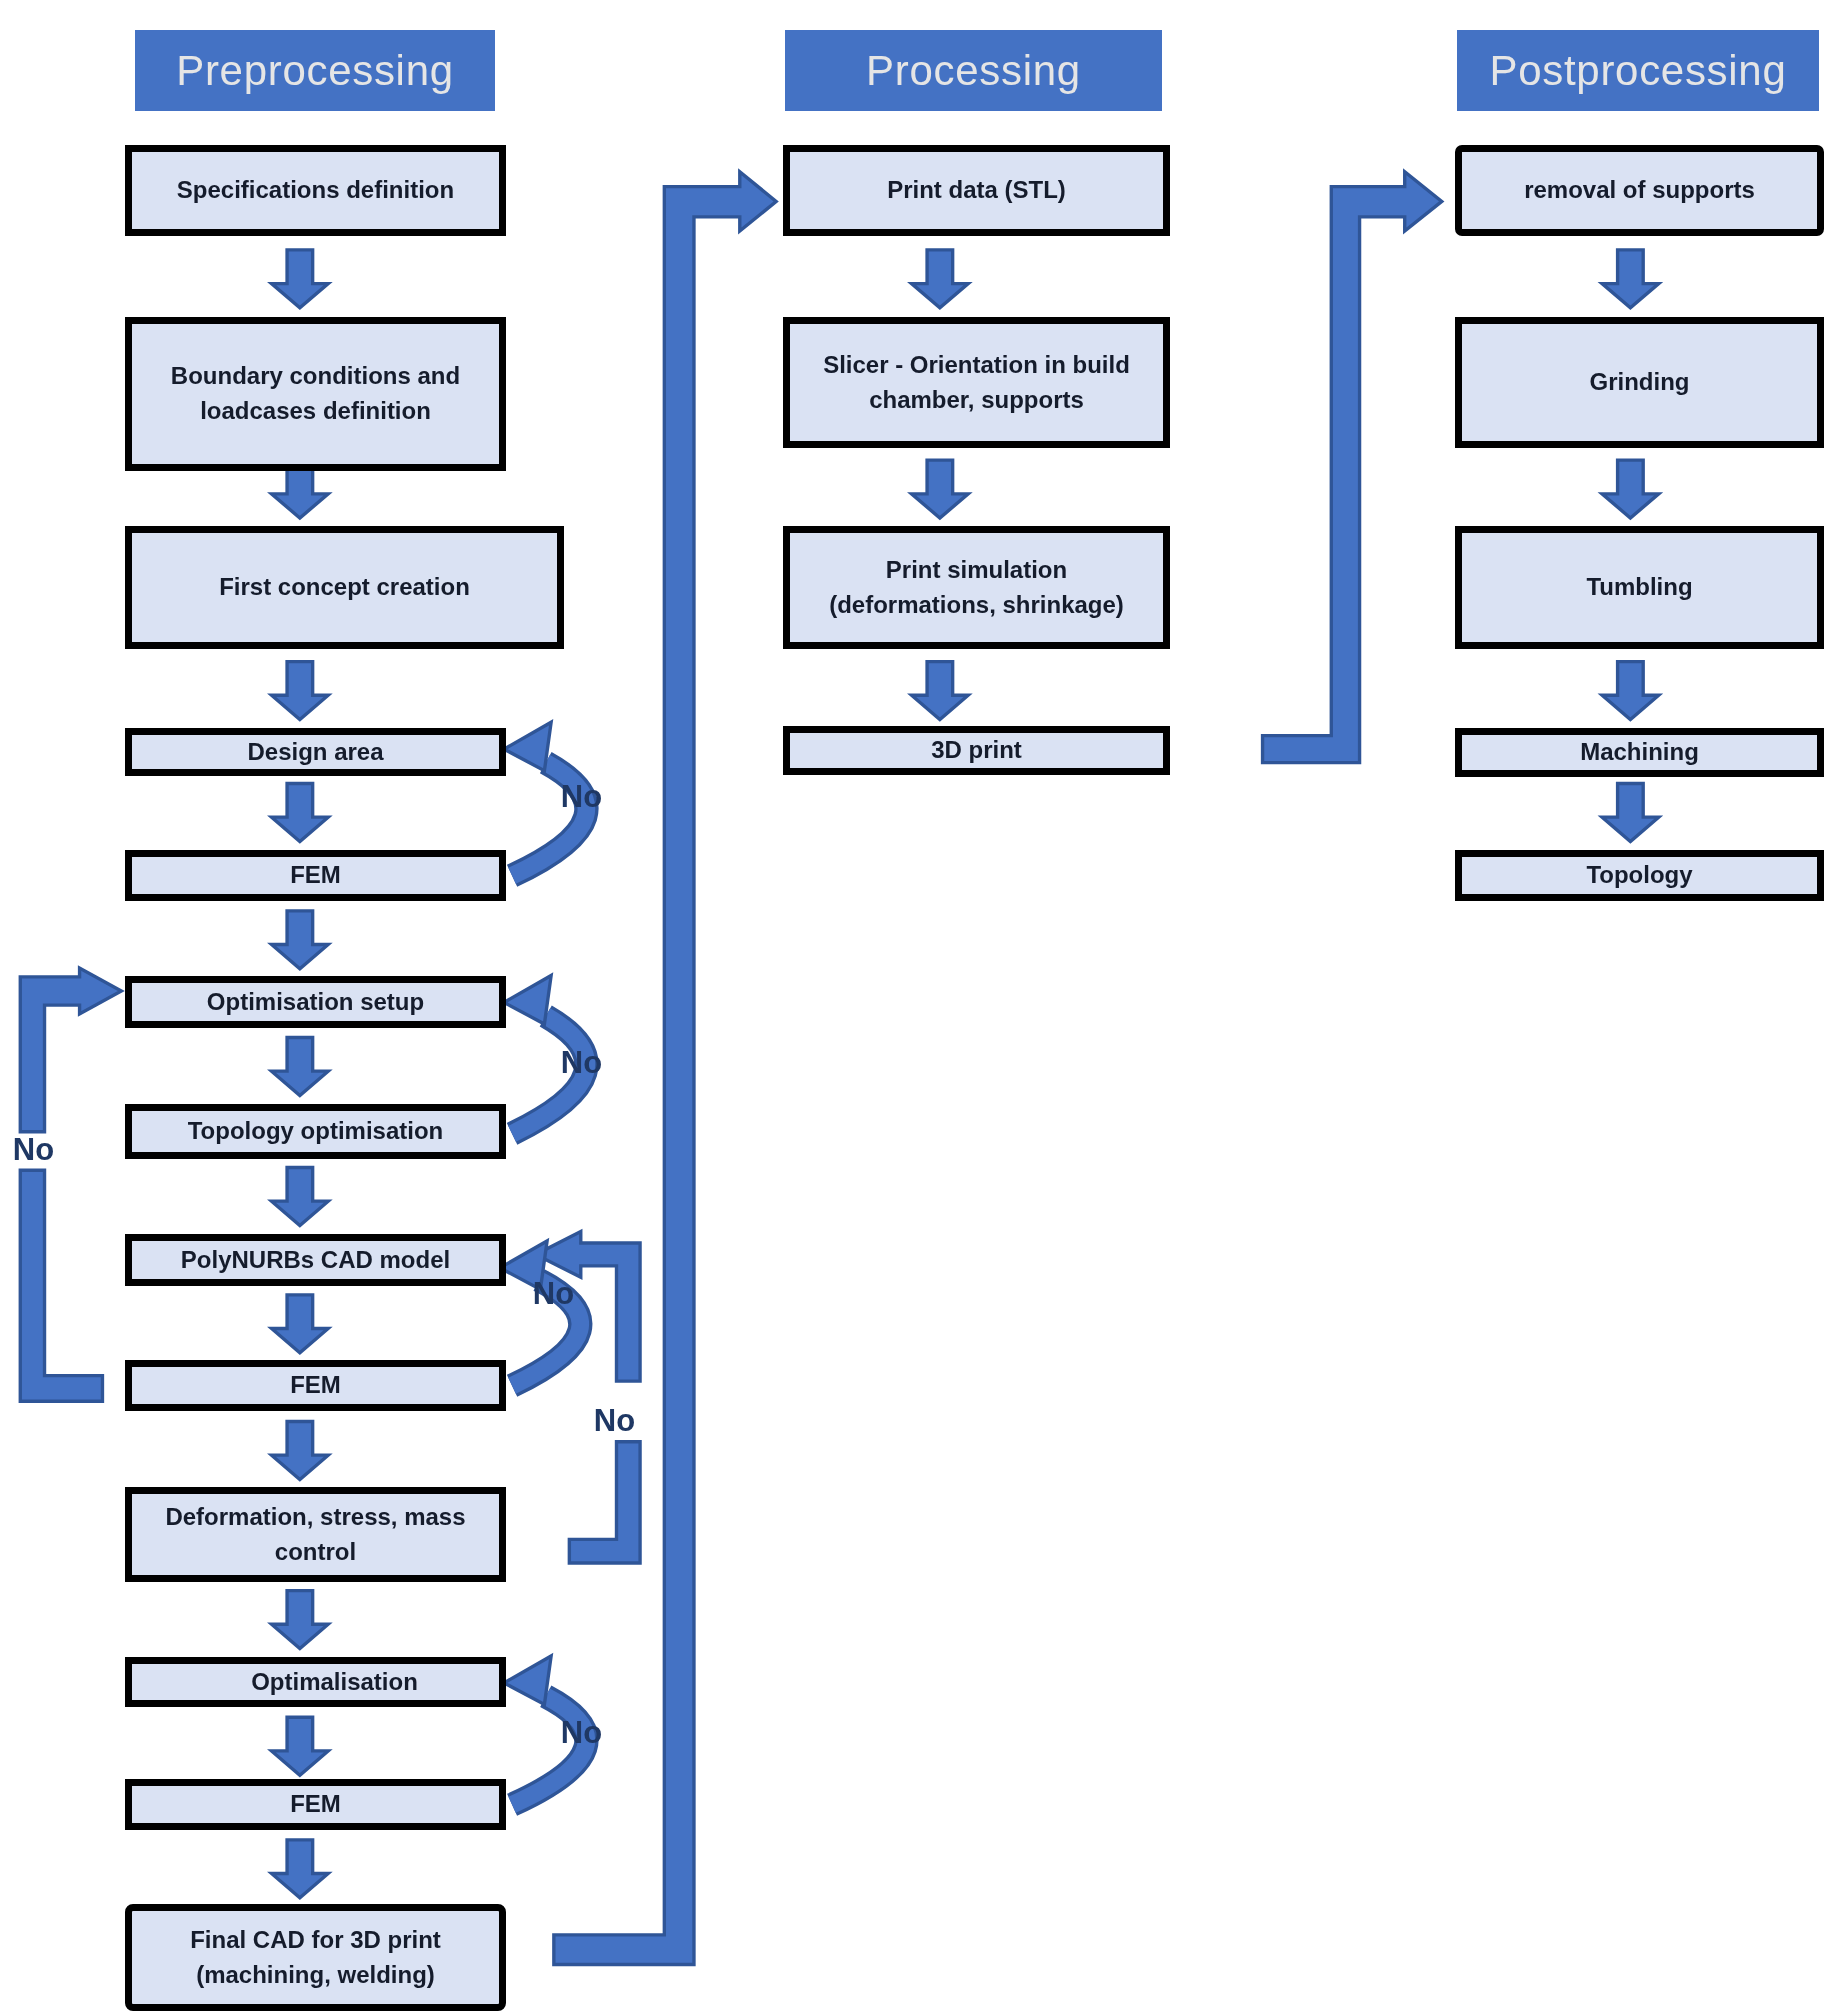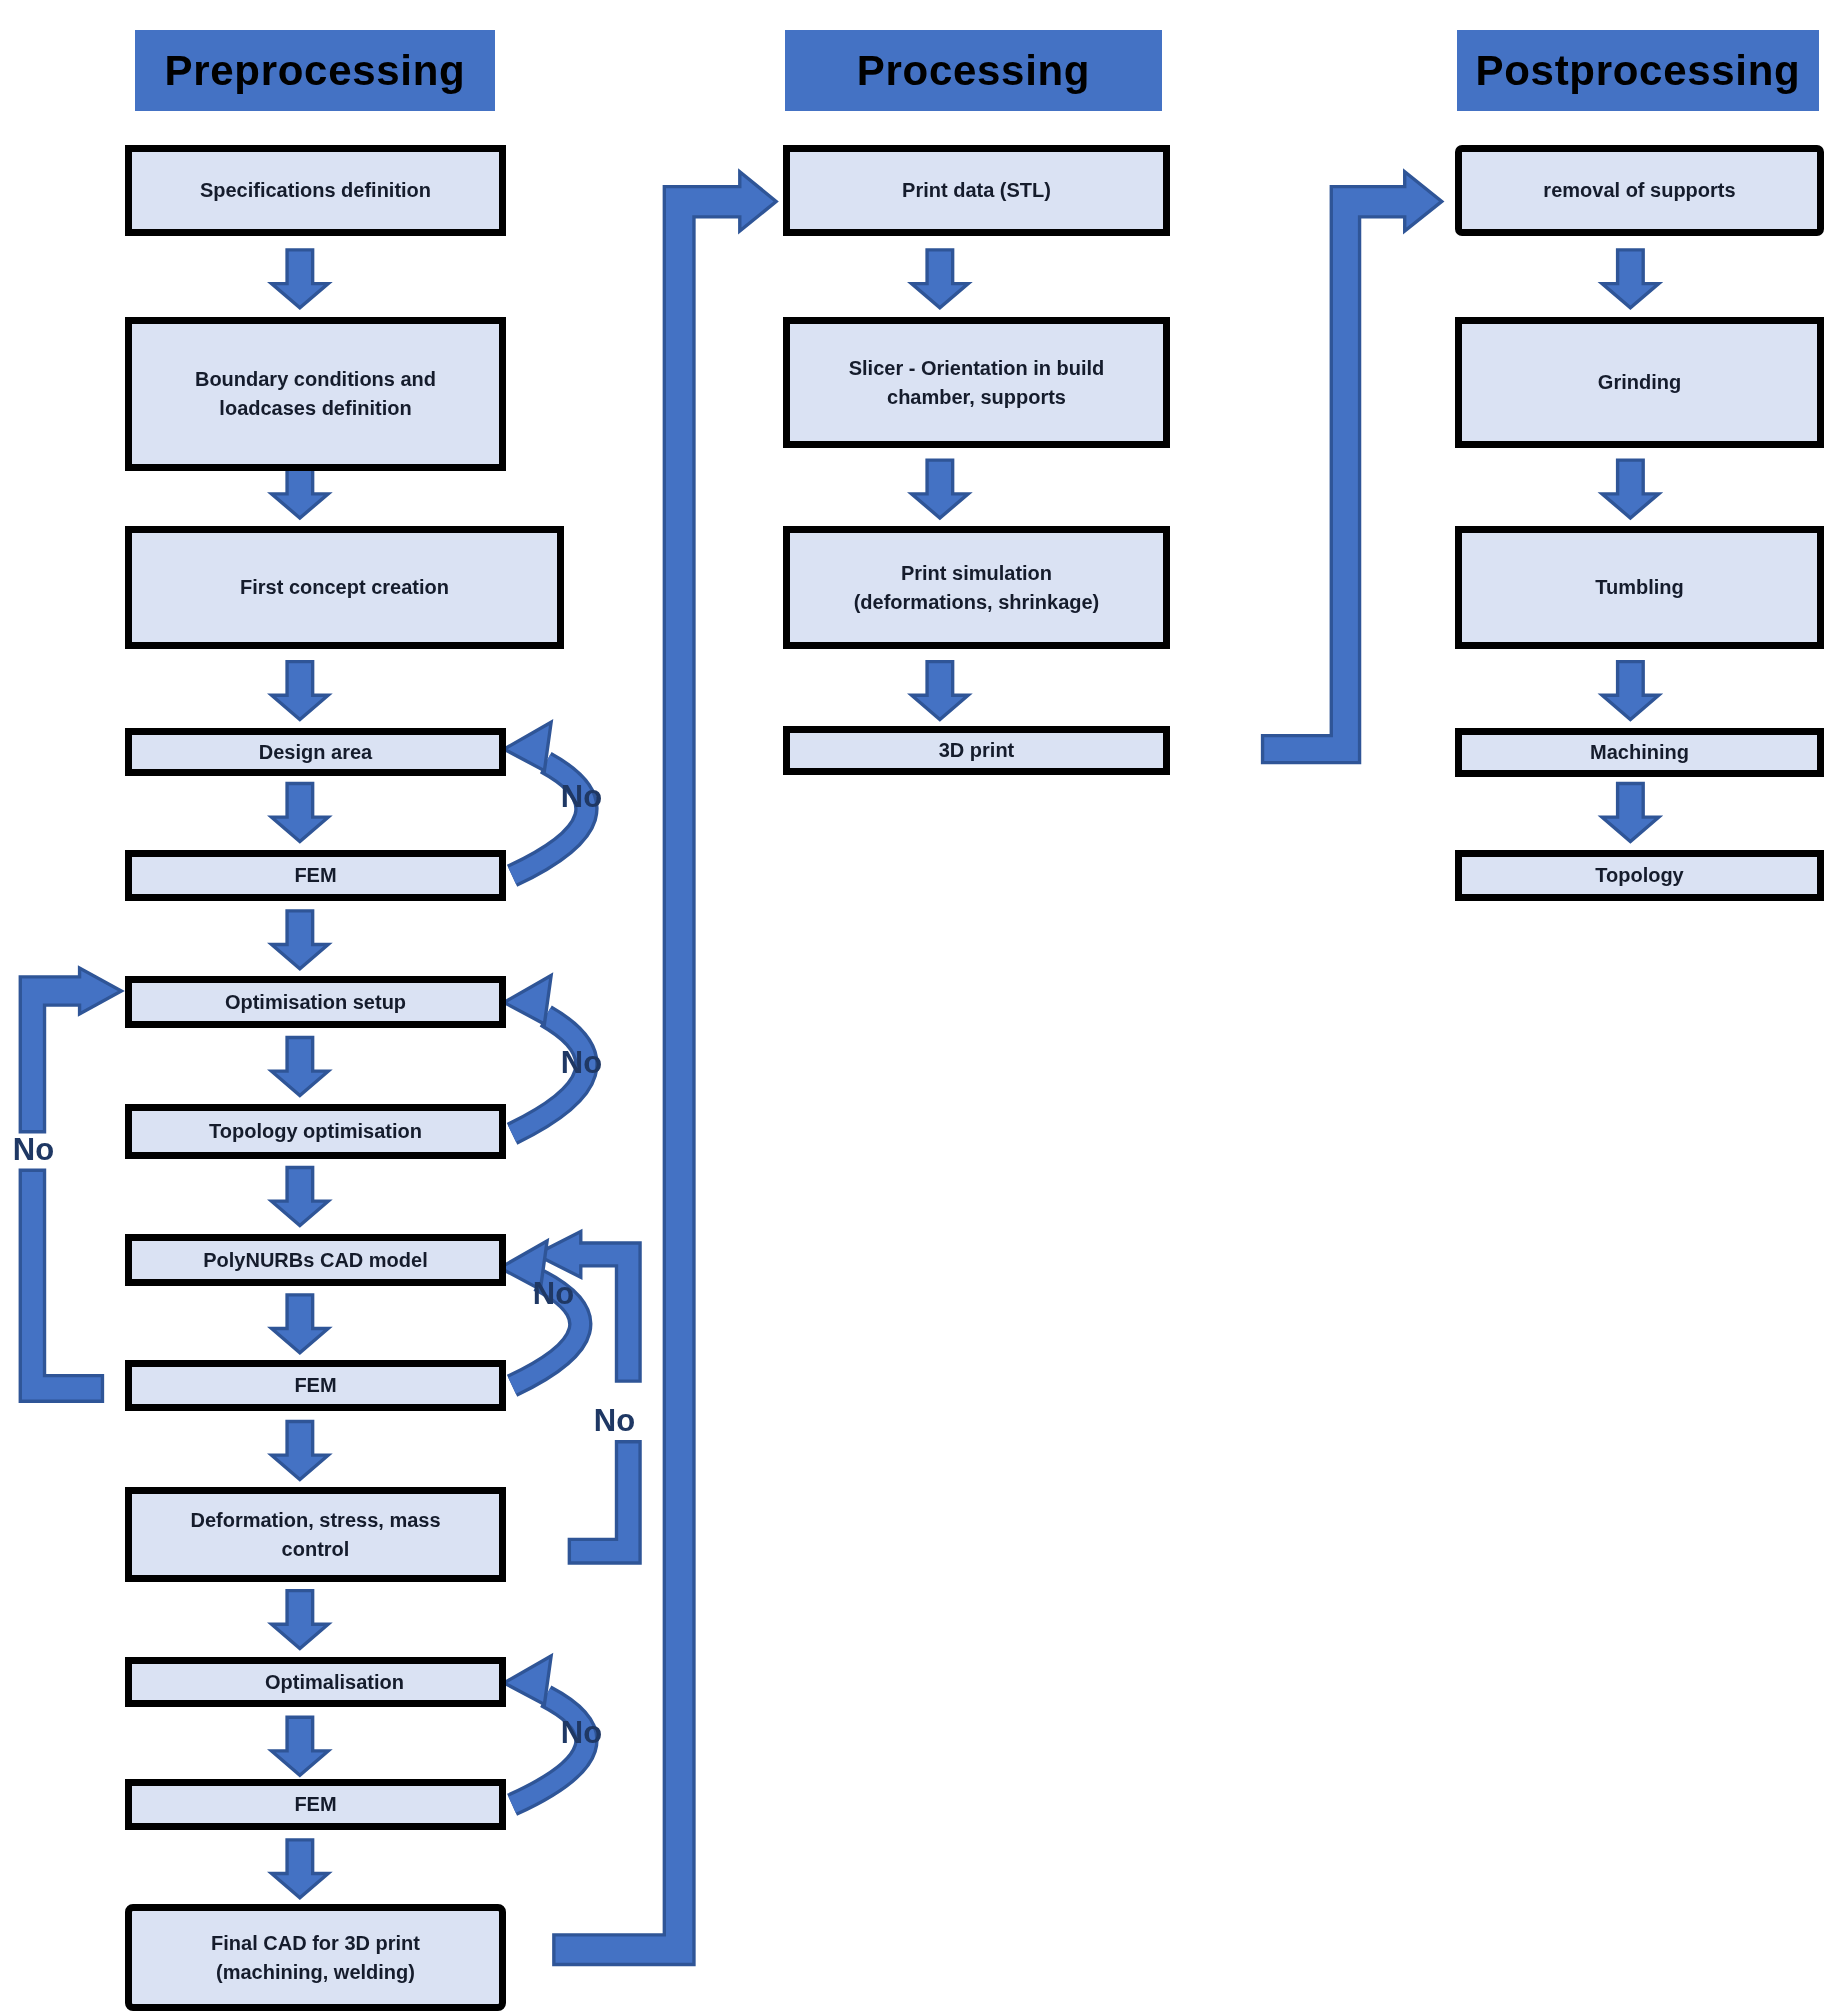--- a/index.html
+++ b/index.html
@@ -8,35 +8,35 @@
     width:1842px;
     height:2015px;
     background:#ffffff;
     font-family:"Liberation Sans", sans-serif;
     overflow:hidden;
   }
   #connectors{position:absolute;left:0;top:0;width:1842px;height:2015px;z-index:1;}
   .hdr{
     position:absolute;
     background:#4472C4;
-    color:#000000;
-    font-weight:bold;
+    color:#e5e5e5;
+    font-weight:normal;
     font-size:42px;
     display:flex;align-items:center;justify-content:center;
     z-index:3;
     letter-spacing:0.7px;
   }
   .box{
     position:absolute;
     background:#DAE2F3;
     border:7.4px solid #000000;
     box-sizing:border-box;
     color:#151c2c;
     font-weight:bold;
-    font-size:20px;
+    font-size:24px;
     line-height:1.45;
     display:flex;align-items:center;justify-content:center;
     text-align:center;
     white-space:pre-line;
     z-index:3;
   }
   .no{
     position:absolute;
     width:67px;
     color:#1F3864;

